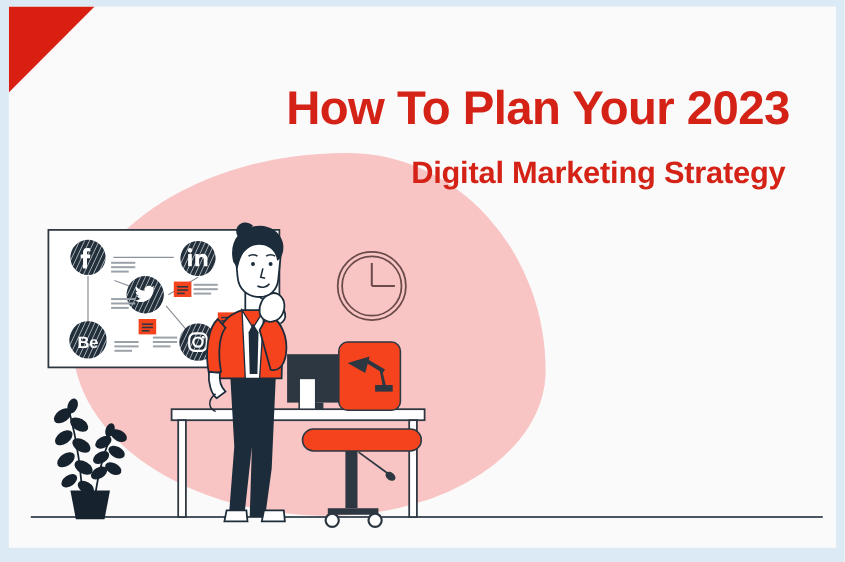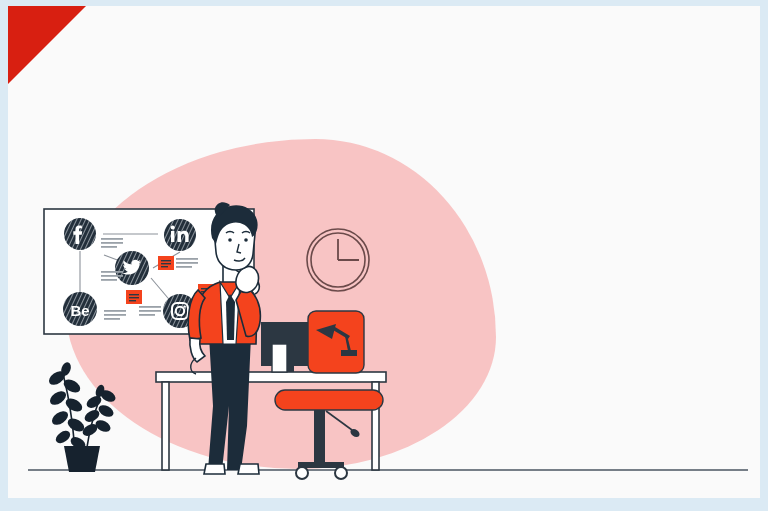--- a/index.html
+++ b/index.html
@@ -291,16 +291,18 @@
         <path d="M218 227 C220 225 224 225 226 227" fill="none" stroke="#1c2c3a" stroke-width="1.4"></path>
         <path d="M234 227 C236 225 240 225 242 227" fill="none" stroke="#1c2c3a" stroke-width="1.4"></path>
         <path d="M231 238 L229 246 L233 247" fill="none" stroke="#1c2c3a" stroke-width="1.4"></path>
         <path d="M226 254 C230 256 235 255 237 252" fill="none" stroke="#1c2c3a" stroke-width="1.4"></path>
 
         <path d="M188 352 C180 358 182 366 188 368" fill="none" stroke="#1c2c3a" stroke-width="1.4"></path>
       </g>
 
     </svg>
 
+    <div id="title">How To Plan Your 2023</div>
+    <div id="subtitle">Digital Marketing Strategy</div>
 
     <div id="corner-ribbon"></div>
   </div>
 </div>
 
 </body></html>

